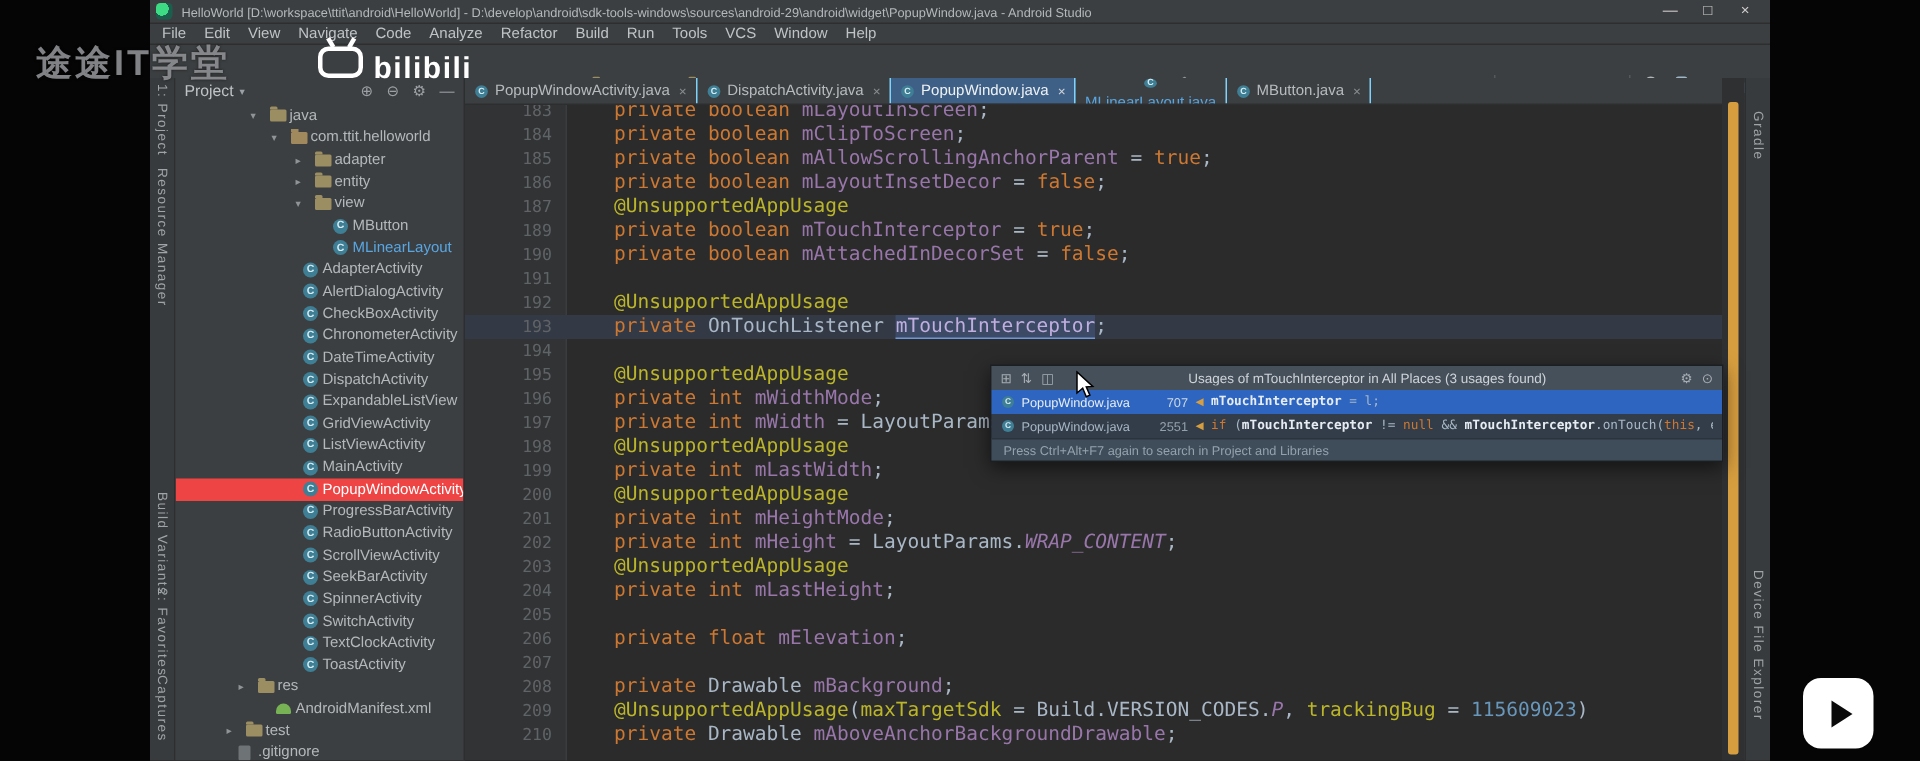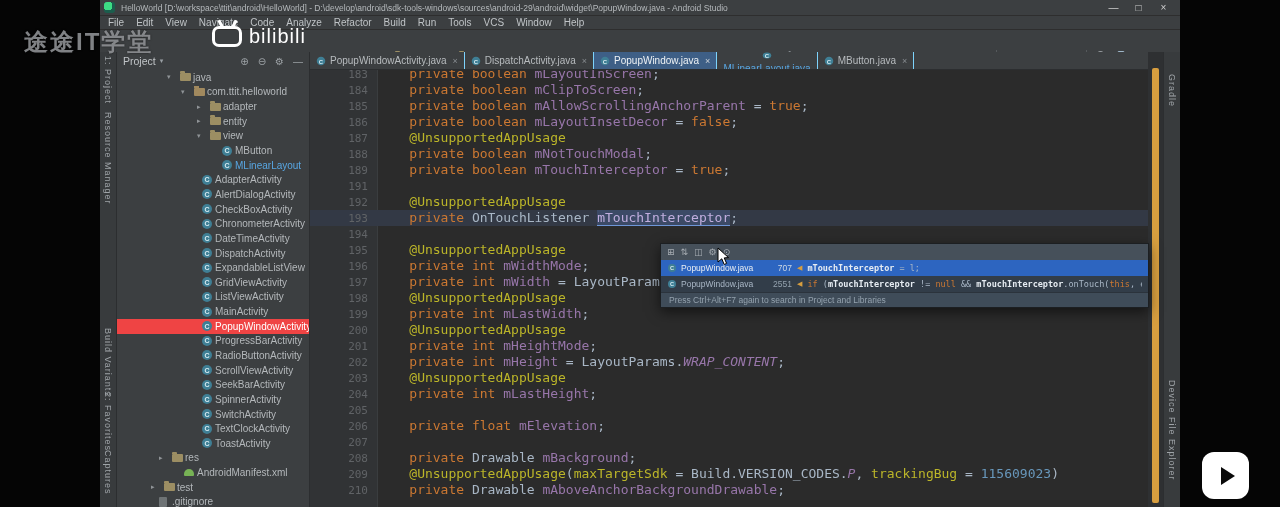--- a/index.html
+++ b/index.html
@@ -135,21 +135,21 @@
 
   
   .wm-text { position:absolute; left:24px; top:26px; font-size:24px; font-weight:bold; z-index:60;
              color:rgba(150,153,156,.85); letter-spacing:2px; text-shadow:0 0 2px rgba(0,0,0,.6); }
   .bili { position:absolute; left:212px; top:25px; display:flex; align-items:center; gap:7px; z-index:60; }
   .bili-tv { width:30px; height:21px; border:3px solid #fff; border-radius:7px; position:relative; }
   .bili-tv::before { content:""; position:absolute; left:4px; top:-9px; width:2.5px; height:7px; background:#fff;
                      transform:rotate(-30deg); }
   .bili-tv::after { content:""; position:absolute; right:4px; top:-9px; width:2.5px; height:7px; background:#fff;
                     transform:rotate(30deg); }
-  .bili-text { font-size:20px; font-weight:normal; color:#fff; letter-spacing:1px; }
+  .bili-text { font-size:20px; font-weight:bold; color:#fff; letter-spacing:1px;margin-top:10px; }
   .play-wm { position:absolute; left:1202px; top:452px; width:47px; height:47px; background:#fff; border-radius:12px;
              z-index:60; display:flex; align-items:center; justify-content:center; }
   .play-tri { width:0; height:0; border-left:14px solid #0a0a0a; border-top:9px solid transparent;
               border-bottom:9px solid transparent; margin-left:4px; }
   .cursor { position:absolute; left:717px; top:247px; z-index:80; }
 </style>
 </head>
 <body>
 
 <div class="frame">
@@ -426,22 +426,22 @@
             </div>
           </div>
         <div class="editor">
           <div class="gutterbg"></div>
           <div class="codewrap" id="code">
               <div class="cline"><span class="ln">183</span><span class="tok-k">    private boolean </span><span class="tok-f">mLayoutInScreen</span><span class="tok-p">;</span></div>
               <div class="cline"><span class="ln">184</span><span class="tok-k">    private boolean </span><span class="tok-f">mClipToScreen</span><span class="tok-p">;</span></div>
               <div class="cline"><span class="ln">185</span><span class="tok-k">    private boolean </span><span class="tok-f">mAllowScrollingAnchorParent</span><span class="tok-p"> = </span><span class="tok-k">true</span><span class="tok-p">;</span></div>
               <div class="cline"><span class="ln">186</span><span class="tok-k">    private boolean </span><span class="tok-f">mLayoutInsetDecor</span><span class="tok-p"> = </span><span class="tok-k">false</span><span class="tok-p">;</span></div>
               <div class="cline"><span class="ln">187</span><span class="tok-a">    @UnsupportedAppUsage</span></div>
-              <div class="cline"><span class="ln">188</span><span class="tok-k">    private boolean </span><span class="tok-f">mNotTouchModal</span><span class="tok-p">;</span></div>
               <div class="cline"><span class="ln">189</span><span class="tok-k">    private boolean </span><span class="tok-f">mTouchInterceptor</span><span class="tok-p"> = </span><span class="tok-k">true</span><span class="tok-p">;</span></div>
+              <div class="cline"><span class="ln">190</span><span class="tok-k">    private boolean </span><span class="tok-f">mAttachedInDecorSet</span><span class="tok-p"> = </span><span class="tok-k">false</span><span class="tok-p">;</span></div>
               <div class="cline"><span class="ln">191</span></div>
               <div class="cline"><span class="ln">192</span><span class="tok-a">    @UnsupportedAppUsage</span></div>
               <div class="cline cur"><span class="ln">193</span><span class="tok-k">    private </span><span class="tok-p">OnTouchListener </span><span class="tok-hl">mTouchInterceptor</span><span class="tok-p">;</span></div>
               <div class="cline"><span class="ln">194</span></div>
               <div class="cline"><span class="ln">195</span><span class="tok-a">    @UnsupportedAppUsage</span></div>
               <div class="cline"><span class="ln">196</span><span class="tok-k">    private int </span><span class="tok-f">mWidthMode</span><span class="tok-p">;</span></div>
               <div class="cline"><span class="ln">197</span><span class="tok-k">    private int </span><span class="tok-f">mWidth</span><span class="tok-p"> = LayoutParams.</span><span class="tok-i">MATCH_PARENT</span><span class="tok-p">;</span></div>
               <div class="cline"><span class="ln">198</span><span class="tok-a">    @UnsupportedAppUsage</span></div>
               <div class="cline"><span class="ln">199</span><span class="tok-k">    private int </span><span class="tok-f">mLastWidth</span><span class="tok-p">;</span></div>
               <div class="cline"><span class="ln">200</span><span class="tok-a">    @UnsupportedAppUsage</span></div>
@@ -469,20 +469,21 @@
     </div>
   </div>
 
   <div class="usages">
     <div class="u-header">
       <span class="u-hicons">
         <span>⊞</span>
         <span>⇅</span>
         <span>◫</span>
       </span>
+      <span class="u-title">Usages of mTouchInterceptor in All Places (3 usages found)</span>
       <span class="u-hicons">
         <span>⚙</span>
         <span>⊙</span>
       </span>
     </div>
     <div id="popup-rows">
         <div class="u-row sel">
           <span class="u-file">
             <span class="i-class"></span>
             <span>PopupWindow.java</span>

